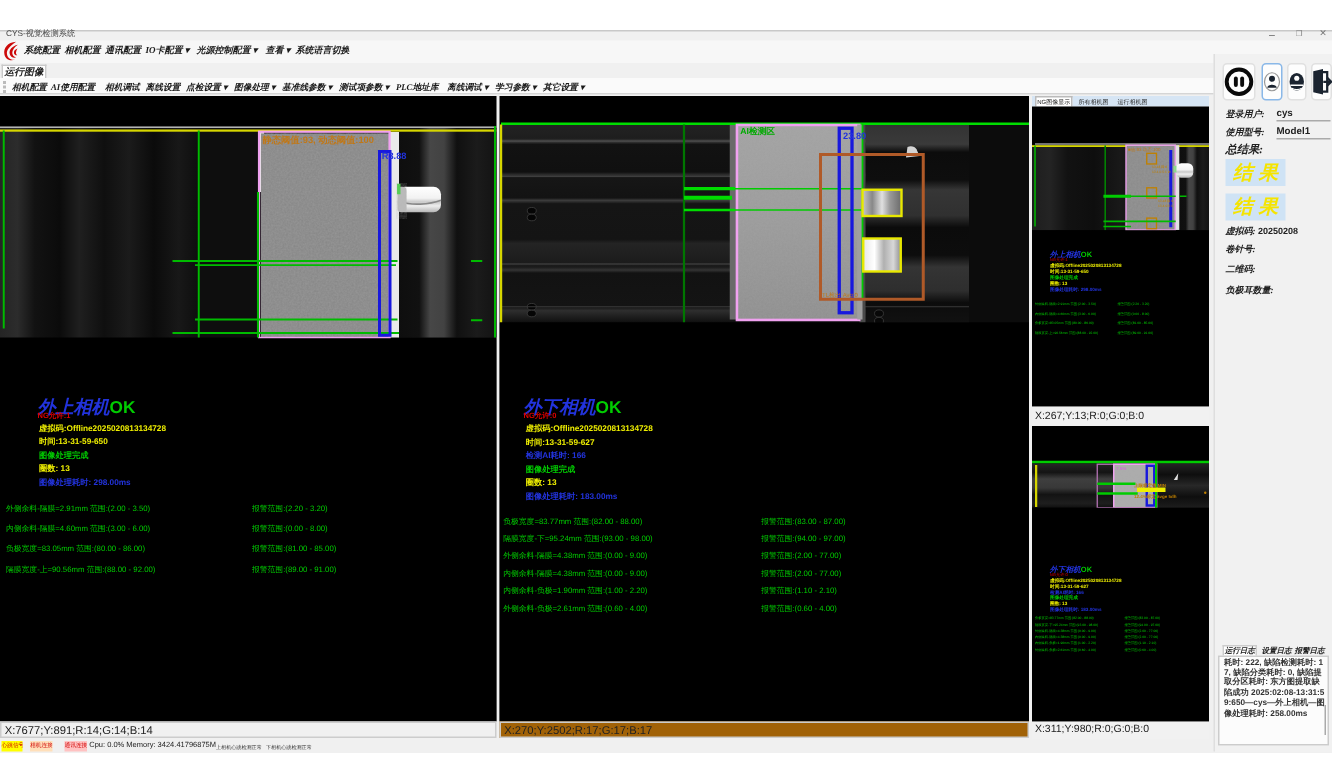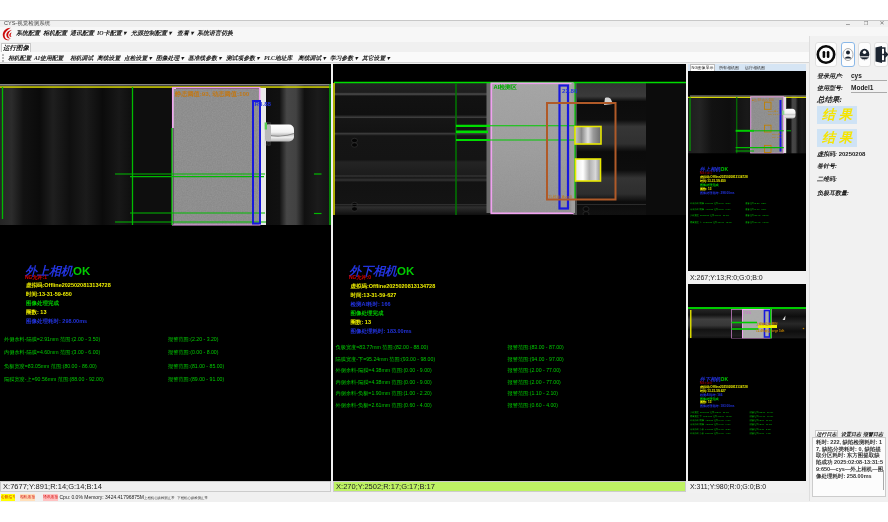--- a/index.html
+++ b/index.html
@@ -398,21 +398,21 @@
 <text x="2" y="141.4">内侧余料-隔膜=4.38mm 范围:(0.00 - 9.00)</text>
 <text x="61.6" y="141.4">报警范围:(2.00 - 77.00)</text>
 <text x="2" y="145.6">内侧余料-负极=1.90mm 范围:(1.00 - 2.20)</text>
 <text x="61.6" y="145.6">报警范围:(1.10 - 2.10)</text>
 <text x="2" y="149.8">外侧余料-负极=2.61mm 范围:(0.60 - 4.00)</text>
 <text x="61.6" y="149.8">报警范围:(0.60 - 4.00)</text>
 </g>
 </svg>
 
 <div class="abs" style="left:0;top:481px;width:331px;height:11px;background:#f0f0f0;border:1px solid #ccc;box-sizing:border-box;font-size:7.5px;color:#222;line-height:10px;">&nbsp;X:7677;Y:891;R:14;G:14;B:14</div>
-<div class="abs" style="left:333px;top:481px;width:353px;height:11px;background:#bef264;border:1px solid #ccc;box-sizing:border-box;font-size:7.5px;color:#222;line-height:10px;">&nbsp;X:270;Y:2502;R:17;G:17;B:17</div>
+<div class="abs" style="left:333px;top:481px;width:353px;height:11px;background:#a16207;border:1px solid #ccc;box-sizing:border-box;font-size:7.5px;color:#222;line-height:10px;">&nbsp;X:270;Y:2502;R:17;G:17;B:17</div>
 
 <div class="abs" style="left:0;top:493px;width:888px;height:9px;background:#f0f0f0;">
   <span class="abs" style="left:1px;top:1px;width:14px;height:7px;background:#ffff00;color:#d00000;font-size:3.8px;white-space:nowrap;overflow:hidden;text-align:center;line-height:7px;">心跳信号</span>
   <span class="abs" style="left:20px;top:1px;width:15px;height:7px;background:#ffdfba;color:#d00000;font-size:3.8px;white-space:nowrap;overflow:hidden;text-align:center;line-height:7px;">相机连接</span>
   <span class="abs" style="left:43px;top:1px;width:15px;height:7px;background:#ffc2c2;color:#d00000;font-size:3.8px;white-space:nowrap;overflow:hidden;text-align:center;line-height:7px;">通讯连接</span>
   <span class="abs" style="left:59.5px;top:1px;font-size:5px;color:#222;line-height:7px;">Cpu:&nbsp;0.0%&nbsp;Memory:&nbsp;3424.41796875M</span>
   <span class="abs" style="left:144px;top:1.5px;font-size:3.4px;color:#333;white-space:nowrap;line-height:7px;">上相机心跳检测正常&nbsp;&nbsp;&nbsp;下相机心跳检测正常</span>
 </div>
 
 <div class="abs" style="left:809px;top:36px;width:79px;height:465px;background:#f1f1f1;border-left:1px solid #dedede;"></div>

